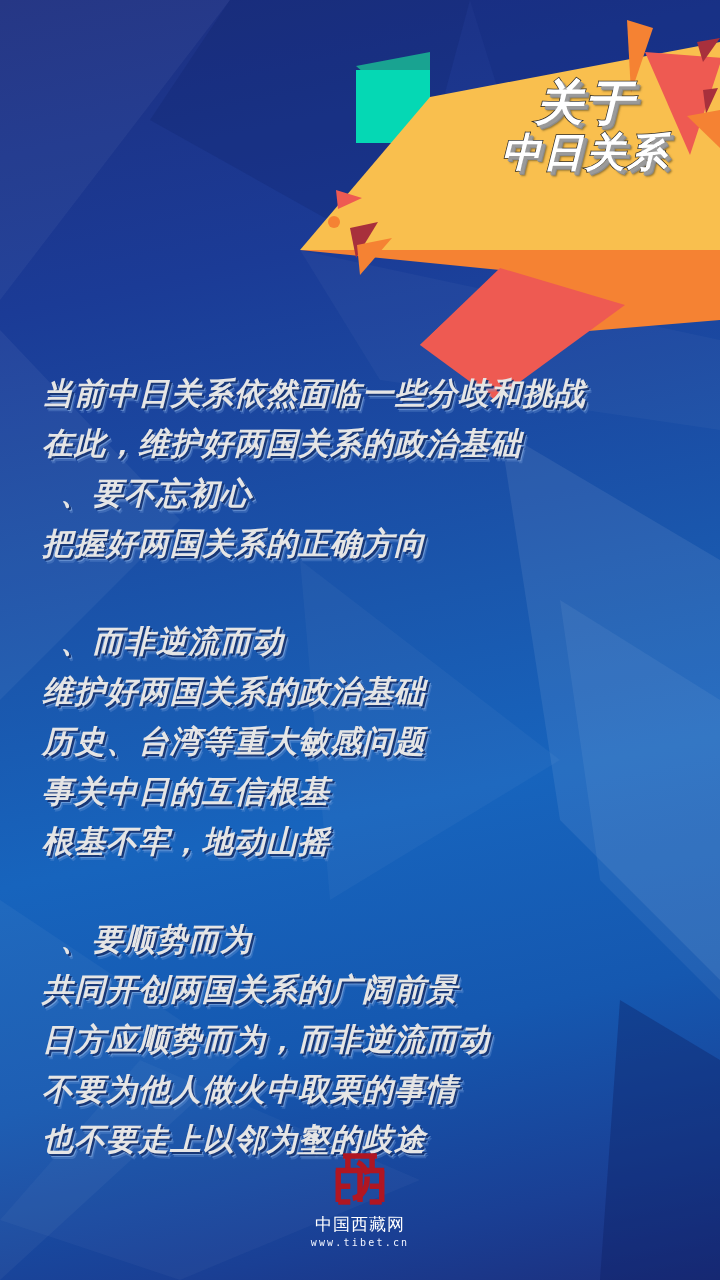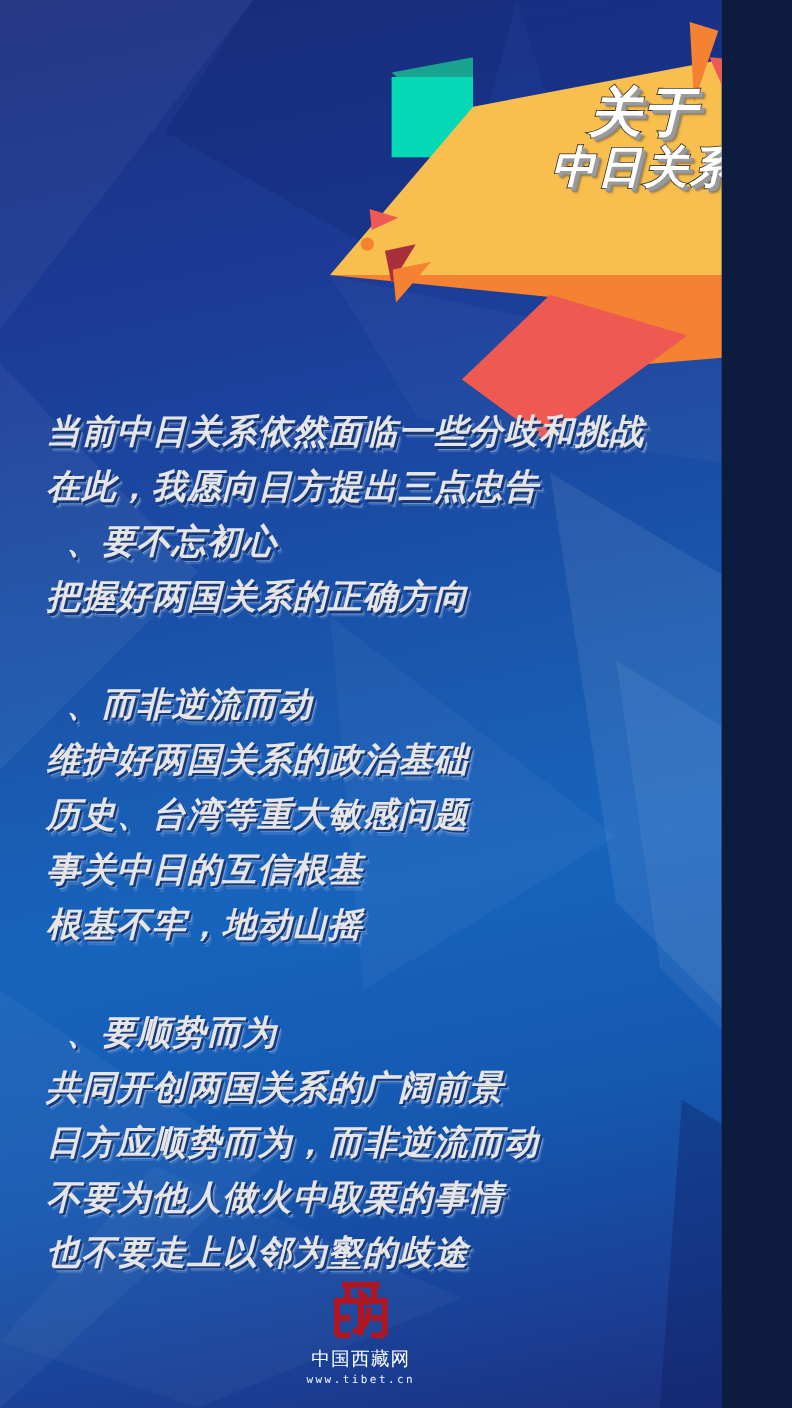--- a/index.html
+++ b/index.html
@@ -3,21 +3,21 @@
 <meta charset="utf-8">
 <title>关于中日关系</title>
 <style>
   html, body {
     margin: 0;
     padding: 0;
     background: #0d1b3e;
   }
   #poster {
     position: relative;
-    width: 656px;
+    width: 720px;
     height: 1280px;
     overflow: hidden;
     font-family: "Liberation Sans", "DejaVu Sans", sans-serif;
     background: #1b3a8f;
     user-select: none;
   }
 
   
   .bg-base {
     position: absolute;
@@ -90,21 +90,21 @@
       2px 2px 0 rgba(18,48,110,.92),
       3px 3px 0 rgba(150,185,235,.55),
       4px 5px 0 rgba(120,160,220,.30);
   }
   .line.bullet { padding-left: 18px; }
 
   
   .footer {
     position: absolute;
     left: 0; right: 0;
-    bottom: 20px;
+    bottom: 32px;
     text-align: center;
     z-index: 10;
   }
   .logo-mark {
     width: 62px;
     height: 58px;
     margin: 0 auto 6px;
     display: block;
   }
   .footer-name {
@@ -172,21 +172,21 @@
   </svg>
 
   <div class="title-wrap">
     <div class="title-line l1">关于</div>
     <div class="title-line l2">中日关系</div>
   </div>
 
   <div class="body-text" id="body-text">
       <div class="para">
         <div class="line">当前中日关系依然面临一些分歧和挑战</div>
-        <div class="line">在此，我愿向日方提出三点忠告</div>
+        <div class="line">在此，维护好两国关系的政治基础</div>
         <div class="line bullet">、要不忘初心</div>
         <div class="line">把握好两国关系的正确方向</div>
       </div>
       <div class="para">
         <div class="line bullet">、而非逆流而动</div>
         <div class="line">维护好两国关系的政治基础</div>
         <div class="line">历史、台湾等重大敏感问题</div>
         <div class="line">事关中日的互信根基</div>
         <div class="line">根基不牢，地动山摇</div>
       </div>

